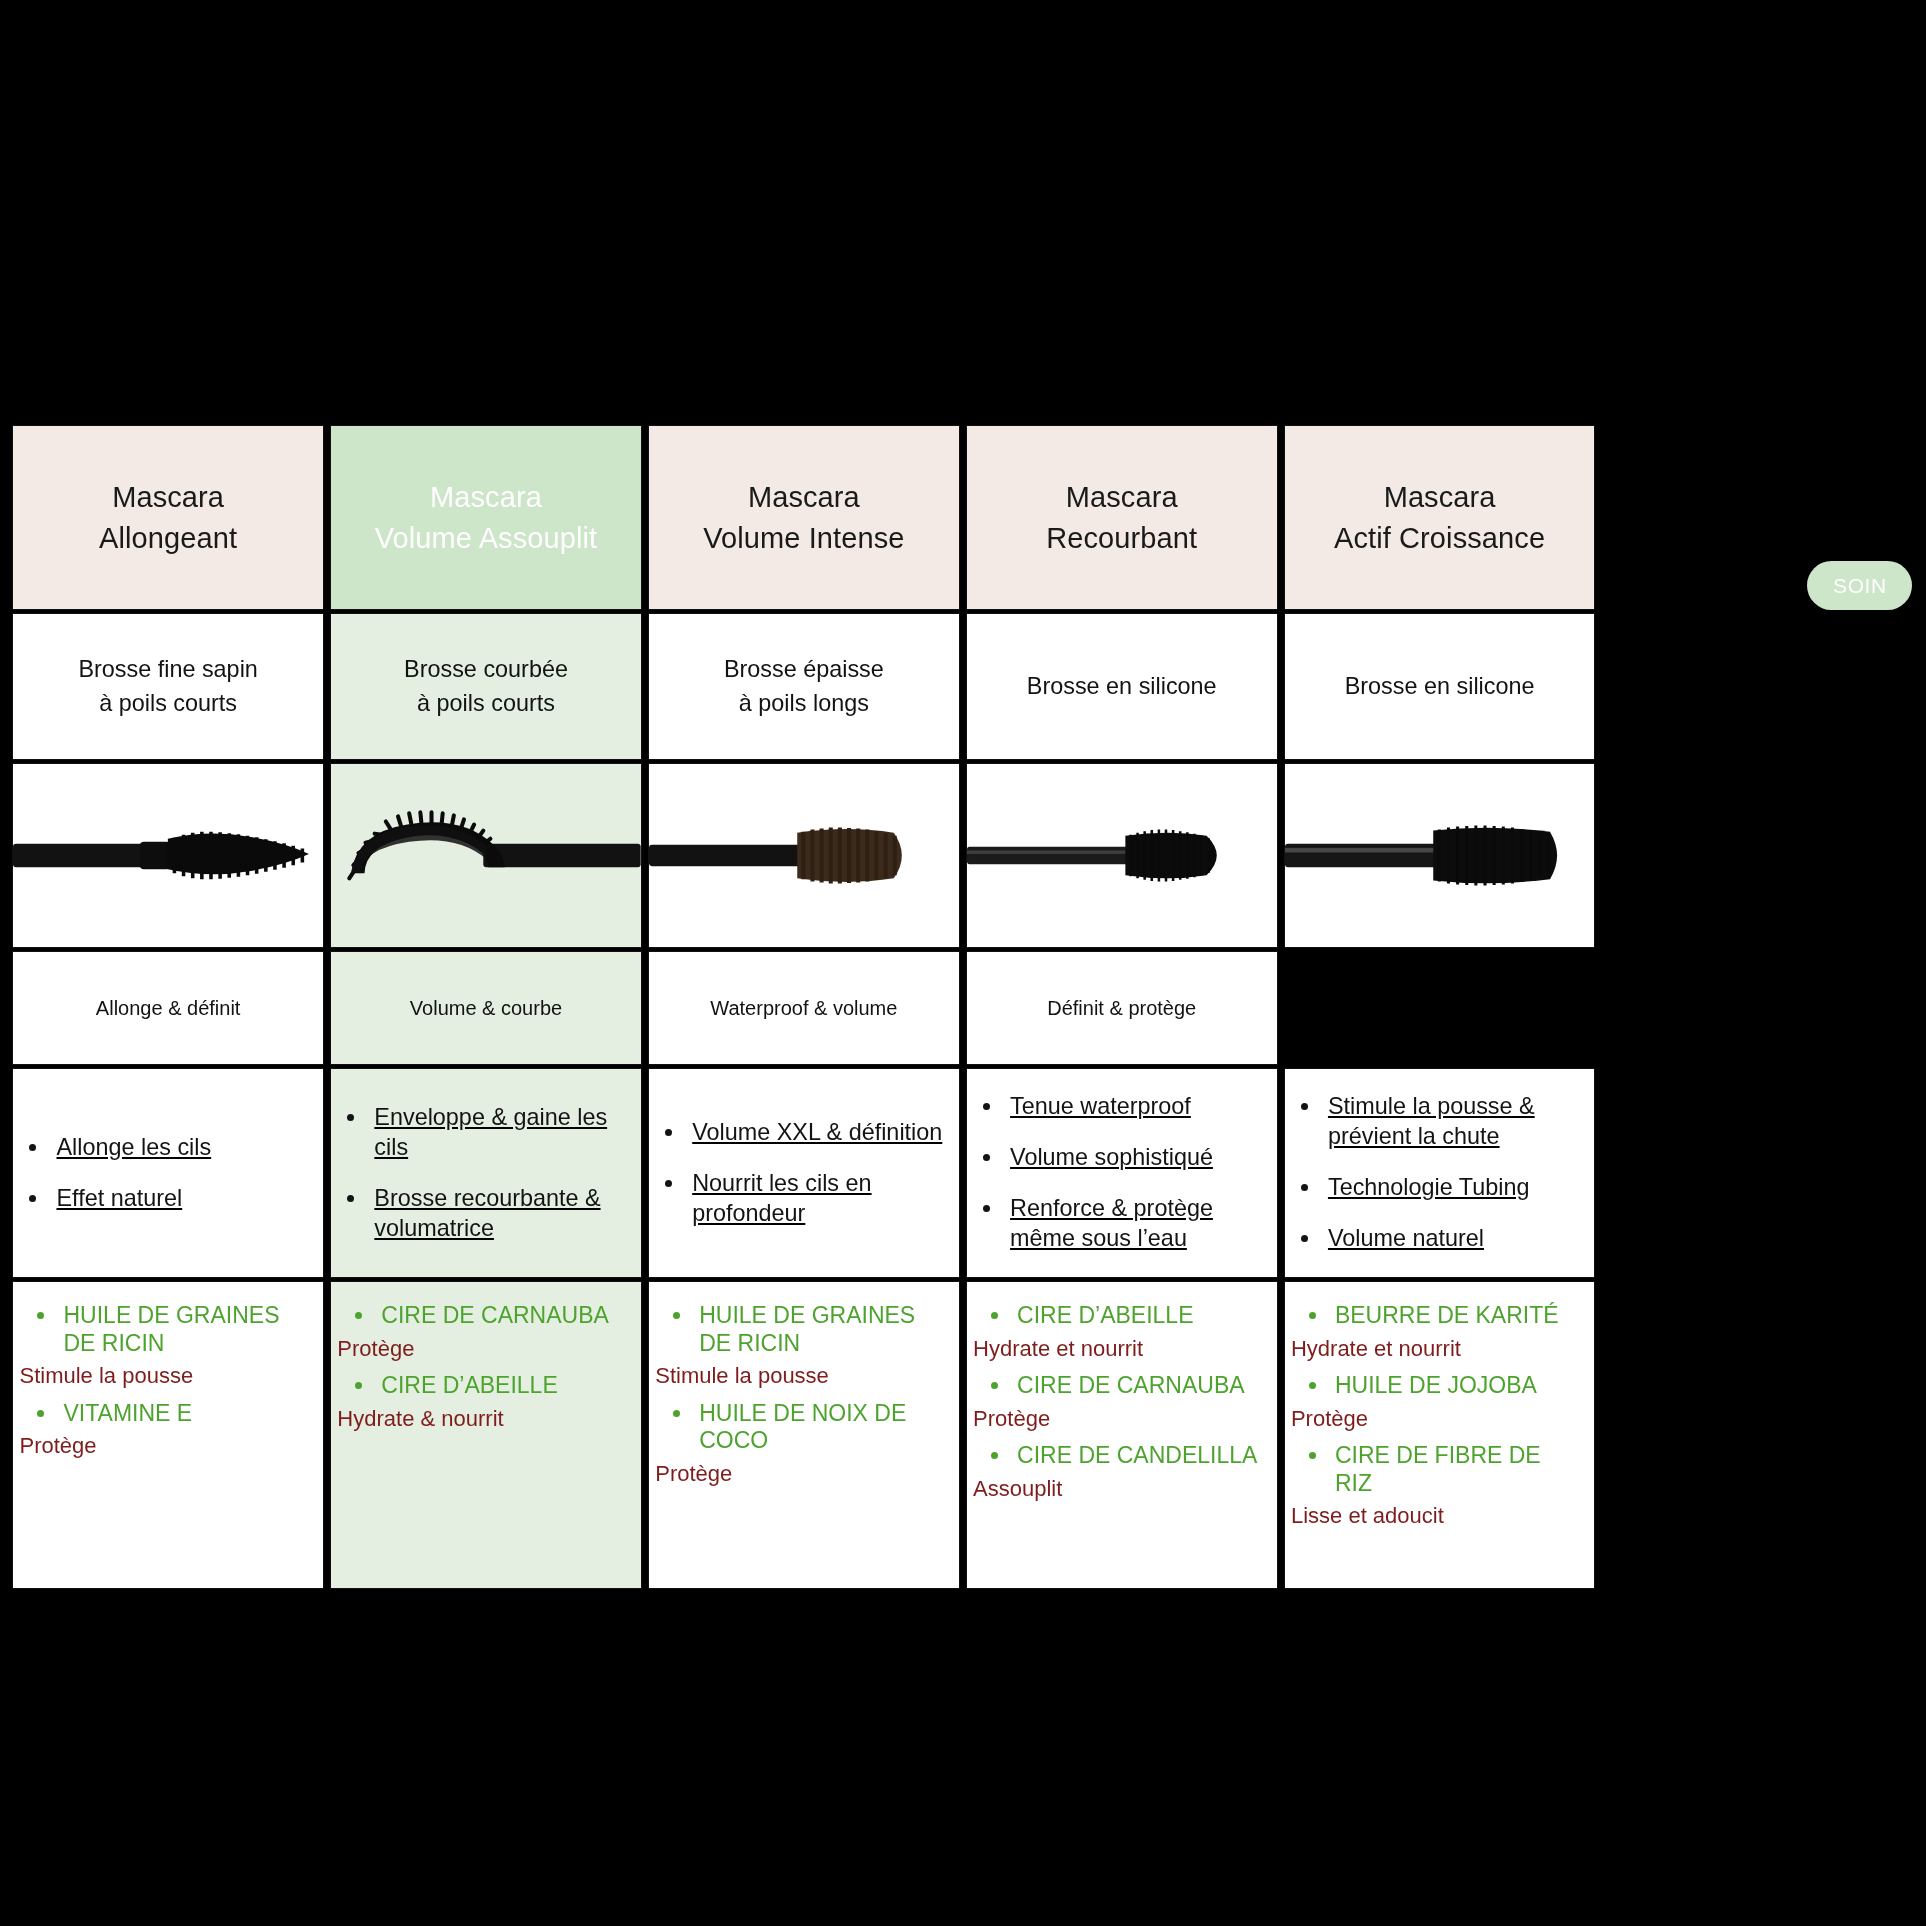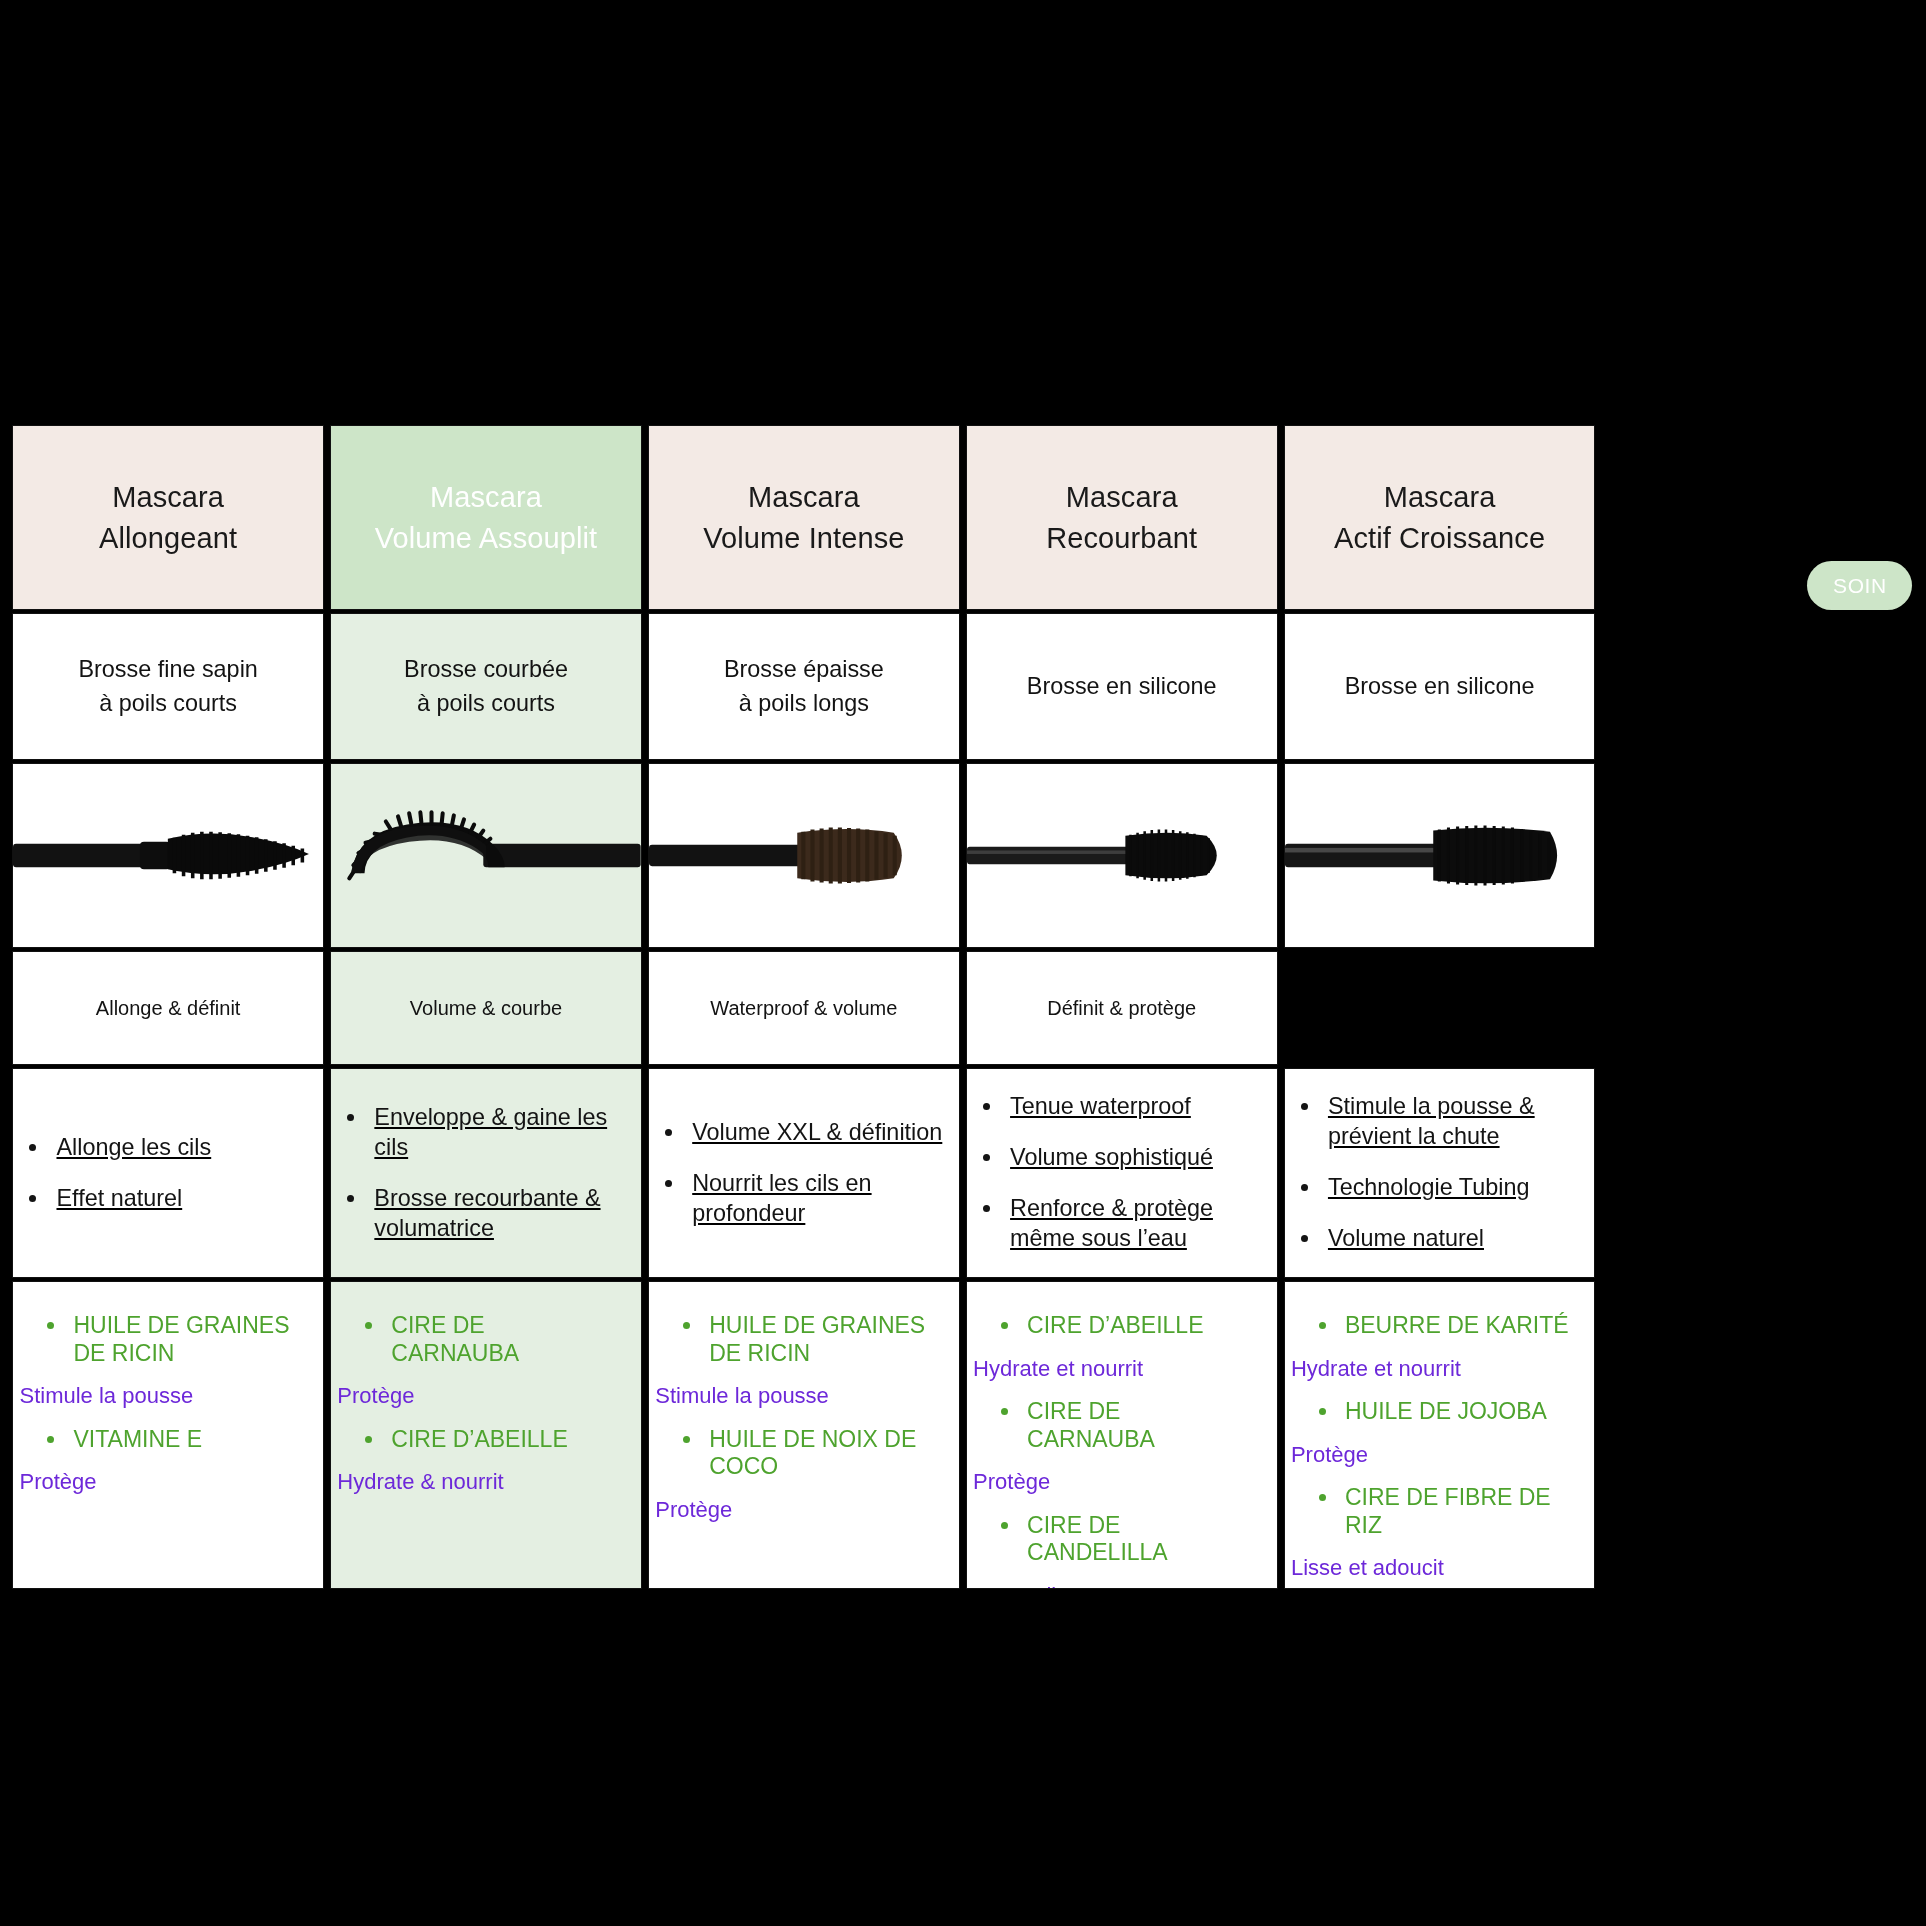--- a/index.html
+++ b/index.html
@@ -127,27 +127,27 @@
   .ingr .ing-block { margin-bottom: 10px; }
   .ingr .ing-list {
     margin: 0;
     padding-left: 33px;
     list-style: disc;
   }
   .ingr .ing-name {
     font-size: 23px;
     line-height: 1.2;
     color: #4ea32e;
-    margin: 16px;
+    margin: 6px;
     padding-left: 5px;
   }
   .ingr .ing-sub {
     font-size: 22px;
     line-height: 1.2;
-    color: #6d28d9;
+    color: #7f1d1d;
     margin: 0 0 0 0;
     padding-left: 0;
   }
 
   
   .soin-badge {
     position: absolute;
     right: 13.6px;
     top: 561px;
     width: 105px;

